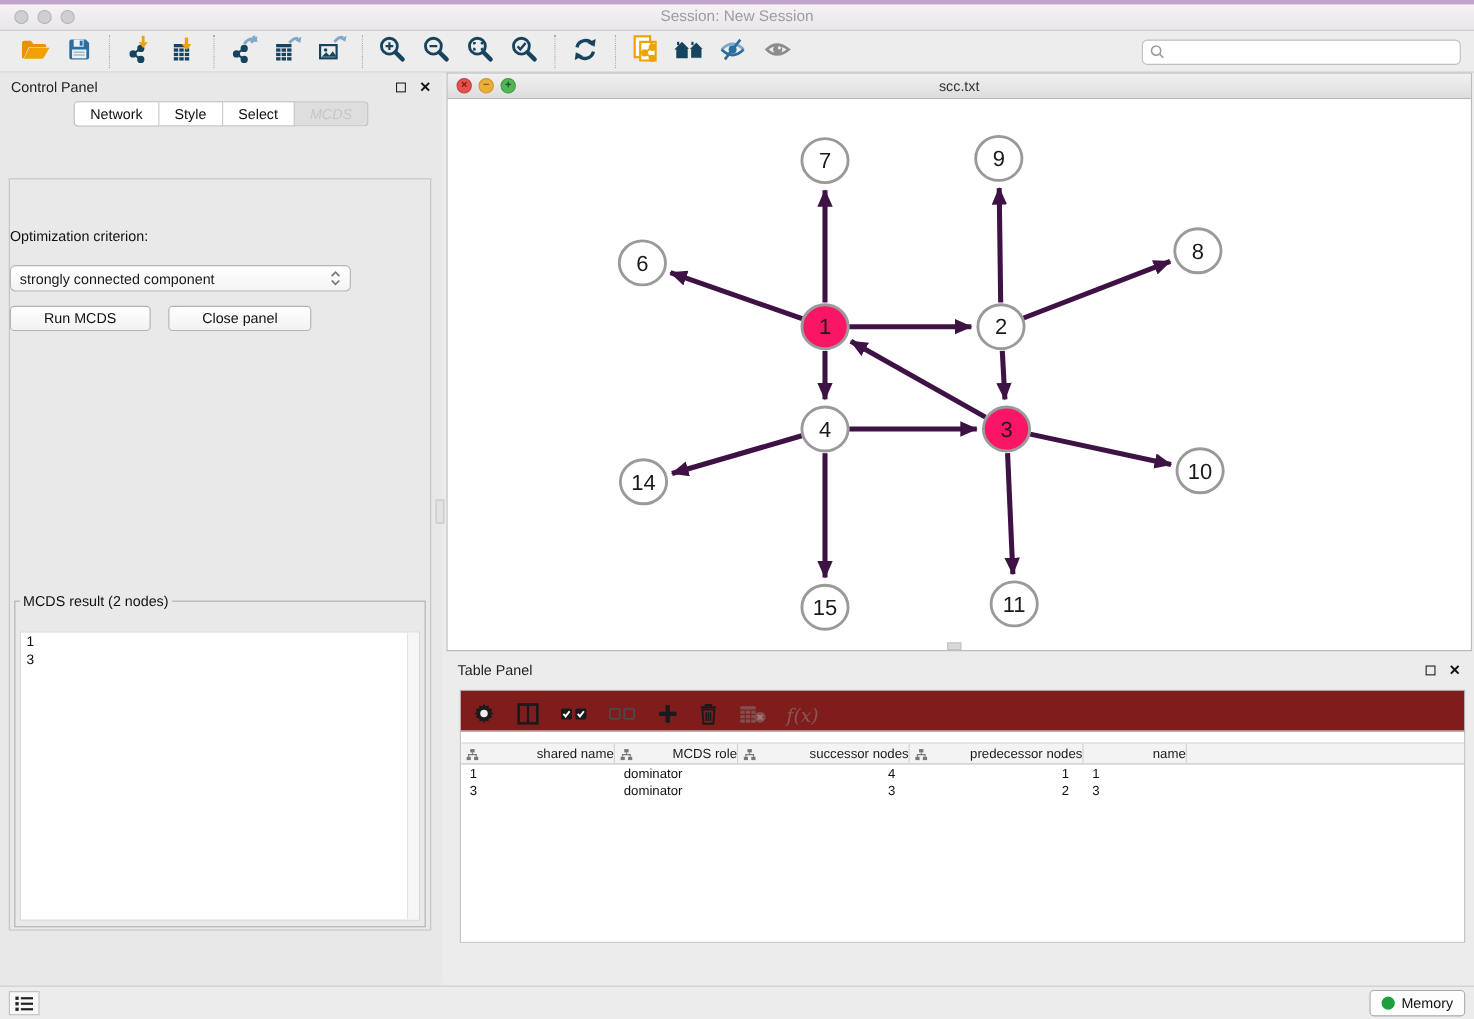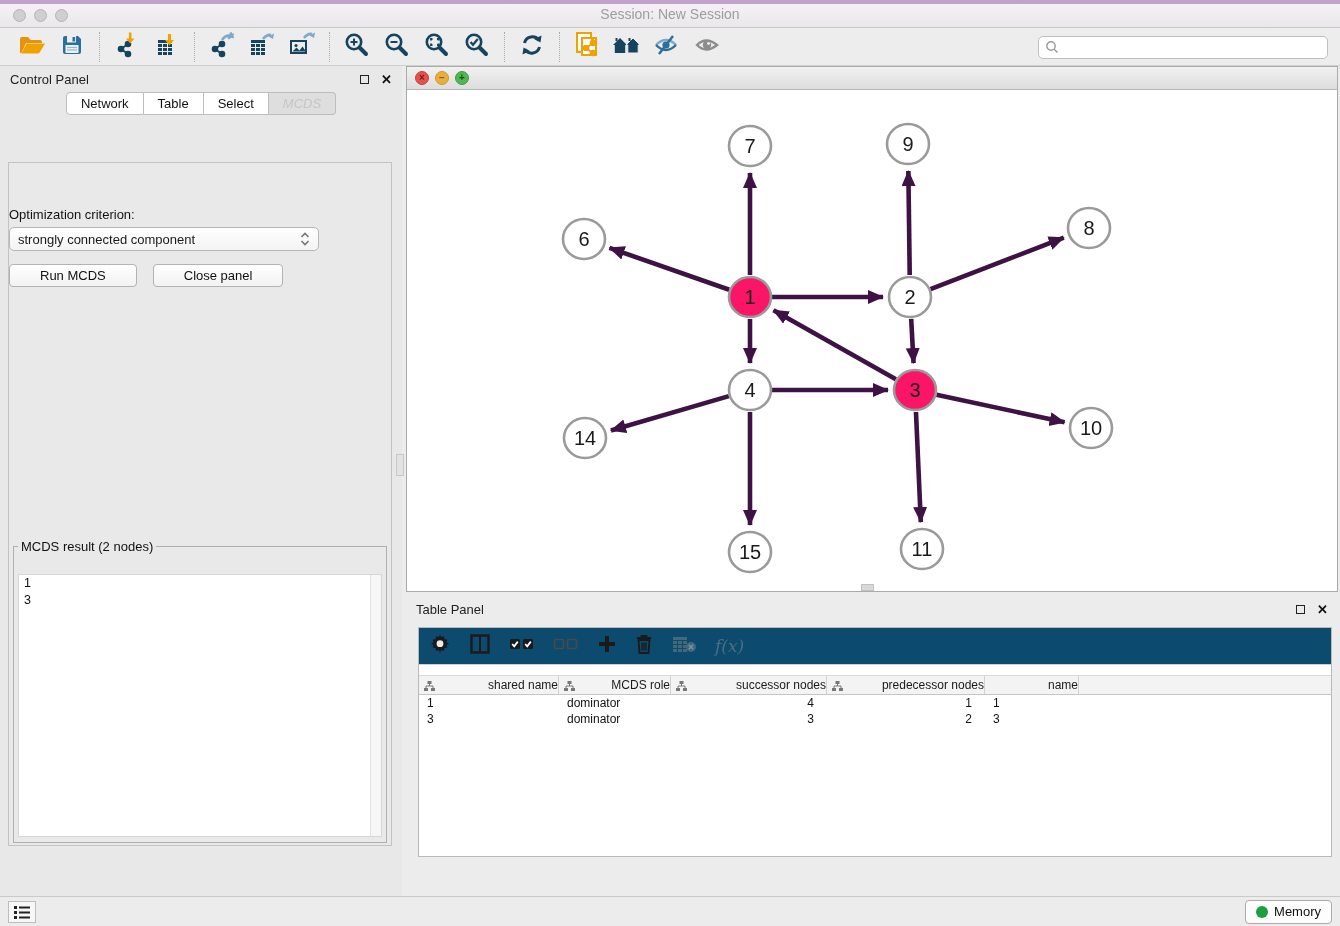--- a/index.html
+++ b/index.html
@@ -31,21 +31,21 @@
   .wbtn-max{width:9px;height:9px;border:1.5px solid #222;margin-right:12px;}
   .wbtn-close{font-size:13px;font-weight:bold;color:#111;line-height:1;}
   .tabstrip{display:flex;justify-content:center;position:relative;z-index:2;}
   .tab{background:#fff;border:1px solid #BDBDBD;border-left:none;padding:3px 14px;font-size:13px;color:#111;white-space:nowrap;}
   .tab:first-child{border-left:1px solid #BDBDBD;border-radius:4px 0 0 4px;}
   .tab:last-child{border-radius:0 4px 4px 0;}
   .tab.active{background:#DEDEDE;color:#C6C6C6;font-style:italic;}
   .cp-content{position:absolute;left:8px;right:10px;top:118px;bottom:50px;background:#E9E9E9;border:1px solid #C3C3C3;margin-top:-22px;padding-top:22px;}
   .cp-inner{display:flex;flex-direction:column;align-items:flex-start;}
   .opt-label{font-size:13px;color:#111;margin-top:22px;}
-  .opt-select{margin-top:5px;width:310px;height:24px;background:linear-gradient(#FFF,#F4F4F4);
+  .opt-select{margin-top:19px;width:310px;height:24px;background:linear-gradient(#FFF,#F4F4F4);
     border:1px solid #B7B7B7;border-radius:5px;display:flex;align-items:center;padding:0 8px;font-size:13px;}
   .opt-select .sel-label{flex:1;}
   .btnrow{display:flex;gap:16px;margin-top:13px;}
   .pbtn{height:23px;padding:0 30px;background:linear-gradient(#FFF,#F2F2F2);border:1px solid #B3B3B3;
     border-radius:4px;font-size:13px;display:flex;align-items:center;color:#111;}
   fieldset.result{position:absolute;left:4px;right:4px;bottom:2px;top:376px;border:1px solid #AEAEAE;background:#E9E9E9;}
   fieldset.result legend{font-size:13px;color:#111;margin-left:4px;padding:0 3px;}
   .result-area{position:absolute;left:4px;right:4px;top:20px;bottom:5px;background:#fff;border:1px solid #D6D6D6;overflow:hidden;}
   .result-scroll{position:absolute;right:0;top:0;bottom:0;width:11px;background:#F6F6F6;border-left:1px solid #E3E3E3;}
   .result-line{font-size:12.5px;line-height:17px;padding-left:5px;color:#111;}
@@ -58,21 +58,21 @@
   .ntl{width:14px;height:14px;border-radius:50%;display:inline-flex;align-items:center;justify-content:center;font-size:10px;font-weight:bold;line-height:1;}
   .ntl.red{background:#E3524C;border:1px solid #C4423D;color:#7E1612;}
   .ntl.yellow{background:#E9AE3C;border:1px solid #CE9630;color:#8A5D0D;}
   .ntl.green{background:#53B556;border:1px solid #3F9C43;color:#0F5A13;}
   .net-title{flex:1;text-align:center;font-size:13px;color:#333;}
   .net-canvas{position:absolute;left:0;top:23px;right:0;bottom:0;background:#fff;overflow:hidden;}
   .net-bottom-handle{position:absolute;left:454px;bottom:0px;width:13px;height:7px;background:#D9D9D9;border:1px solid #C2C2C2;}
   
   .tpanel{position:absolute;left:406px;top:596px;width:932px;height:294px;background:#ECECEC;}
   .tp-box{position:absolute;left:12px;right:6px;top:31px;bottom:33px;border:1px solid #B9B9B9;background:#fff;}
-  .tp-toolbar{height:37px;background:#0c4a6e;border-bottom:1px solid #CFCFCF;display:flex;align-items:center;padding:0 10px;gap:18px;}
+  .tp-toolbar{height:37px;background:#7f1d1d;border-bottom:1px solid #CFCFCF;display:flex;align-items:flex-end;padding:0 10px;gap:18px;}
   .tp-tool{display:flex;align-items:center;justify-content:center;height:26px;}
   .tp-tool.disabled{opacity:.45;}
   .fx{font-family:"DejaVu Serif","Liberation Serif",serif;font-style:italic;font-size:17px;color:#9A9A9A;}
   .tbl-wrap{position:absolute;left:0;right:0;top:38px;bottom:0;background:#fff;}
   .tbl-head{display:flex;margin-top:9px;border-top:1px solid #D9D9D9;border-bottom:1px solid #C6C6C6;background:#F3F3F3;height:20px;}
   .th{position:relative;display:flex;align-items:center;justify-content:flex-end;font-size:12px;color:#1a1a1a;border-right:1px solid #D2D2D2;}
   .th .tree-ico{position:absolute;left:5px;top:5px;}
   .tbl-row{display:flex;height:16px;align-items:center;}
   .td{font-size:12px;color:#111;overflow:hidden;white-space:nowrap;}
   .td.left{padding-left:8px;text-align:left;}
@@ -277,21 +277,21 @@
 
   <div class="cpanel">
     <div class="panel-head">
       <span>Control Panel</span>
       <span class="spacer"></span>
       <span class="wbtn-max"></span>
       <span class="wbtn-close">✕</span>
     </div>
     <div class="tabstrip" id="cp-tabs">
         <span class="tab">Network</span>
-        <span class="tab">Table</span>
+        <span class="tab">Style</span>
         <span class="tab">Select</span>
         <span class="tab active">MCDS</span>
       </div>
     <div class="cp-content">
       <div class="cp-inner">
         <div class="opt-label">Optimization criterion:</div>
         <div class="opt-select">
           <span class="sel-label">strongly connected component</span>
           <svg width="10" height="14" viewBox="0 0 10 14">
               <path d="M1.5 5 L5 1.5 L8.5 5" fill="none" stroke="#777" stroke-width="1.6"></path>
@@ -318,20 +318,21 @@
 
   <div class="vsplit-handle"></div>
 
   <div class="netwin">
     <div class="net-titlebar">
       <div class="net-traffic">
         <span class="ntl red">×</span>
         <span class="ntl yellow">−</span>
         <span class="ntl green">+</span>
       </div>
+      <div class="net-title">scc.txt</div>
     </div>
     <div class="net-canvas">
       <svg id="graph-svg" width="930" height="501" viewBox="0 0 930 501">
           <defs>
             <marker id="arrow" markerUnits="userSpaceOnUse" markerWidth="18" markerHeight="16" refX="15" refY="7" orient="auto">
               <path d="M0,0 L16,7 L0,14 Z" fill="#3F1245"></path>
             </marker>
           </defs>
           <line x1="343" y1="185" x2="343" y2="83" stroke="#3F1245" stroke-width="4.6" marker-end="url(#arrow)"></line>
           <line x1="322.23121807335133" y1="199.7434376400866" x2="202.48895963725064" y2="157.90578107807553" stroke="#3F1245" stroke-width="4.6" marker-end="url(#arrow)"></line>

